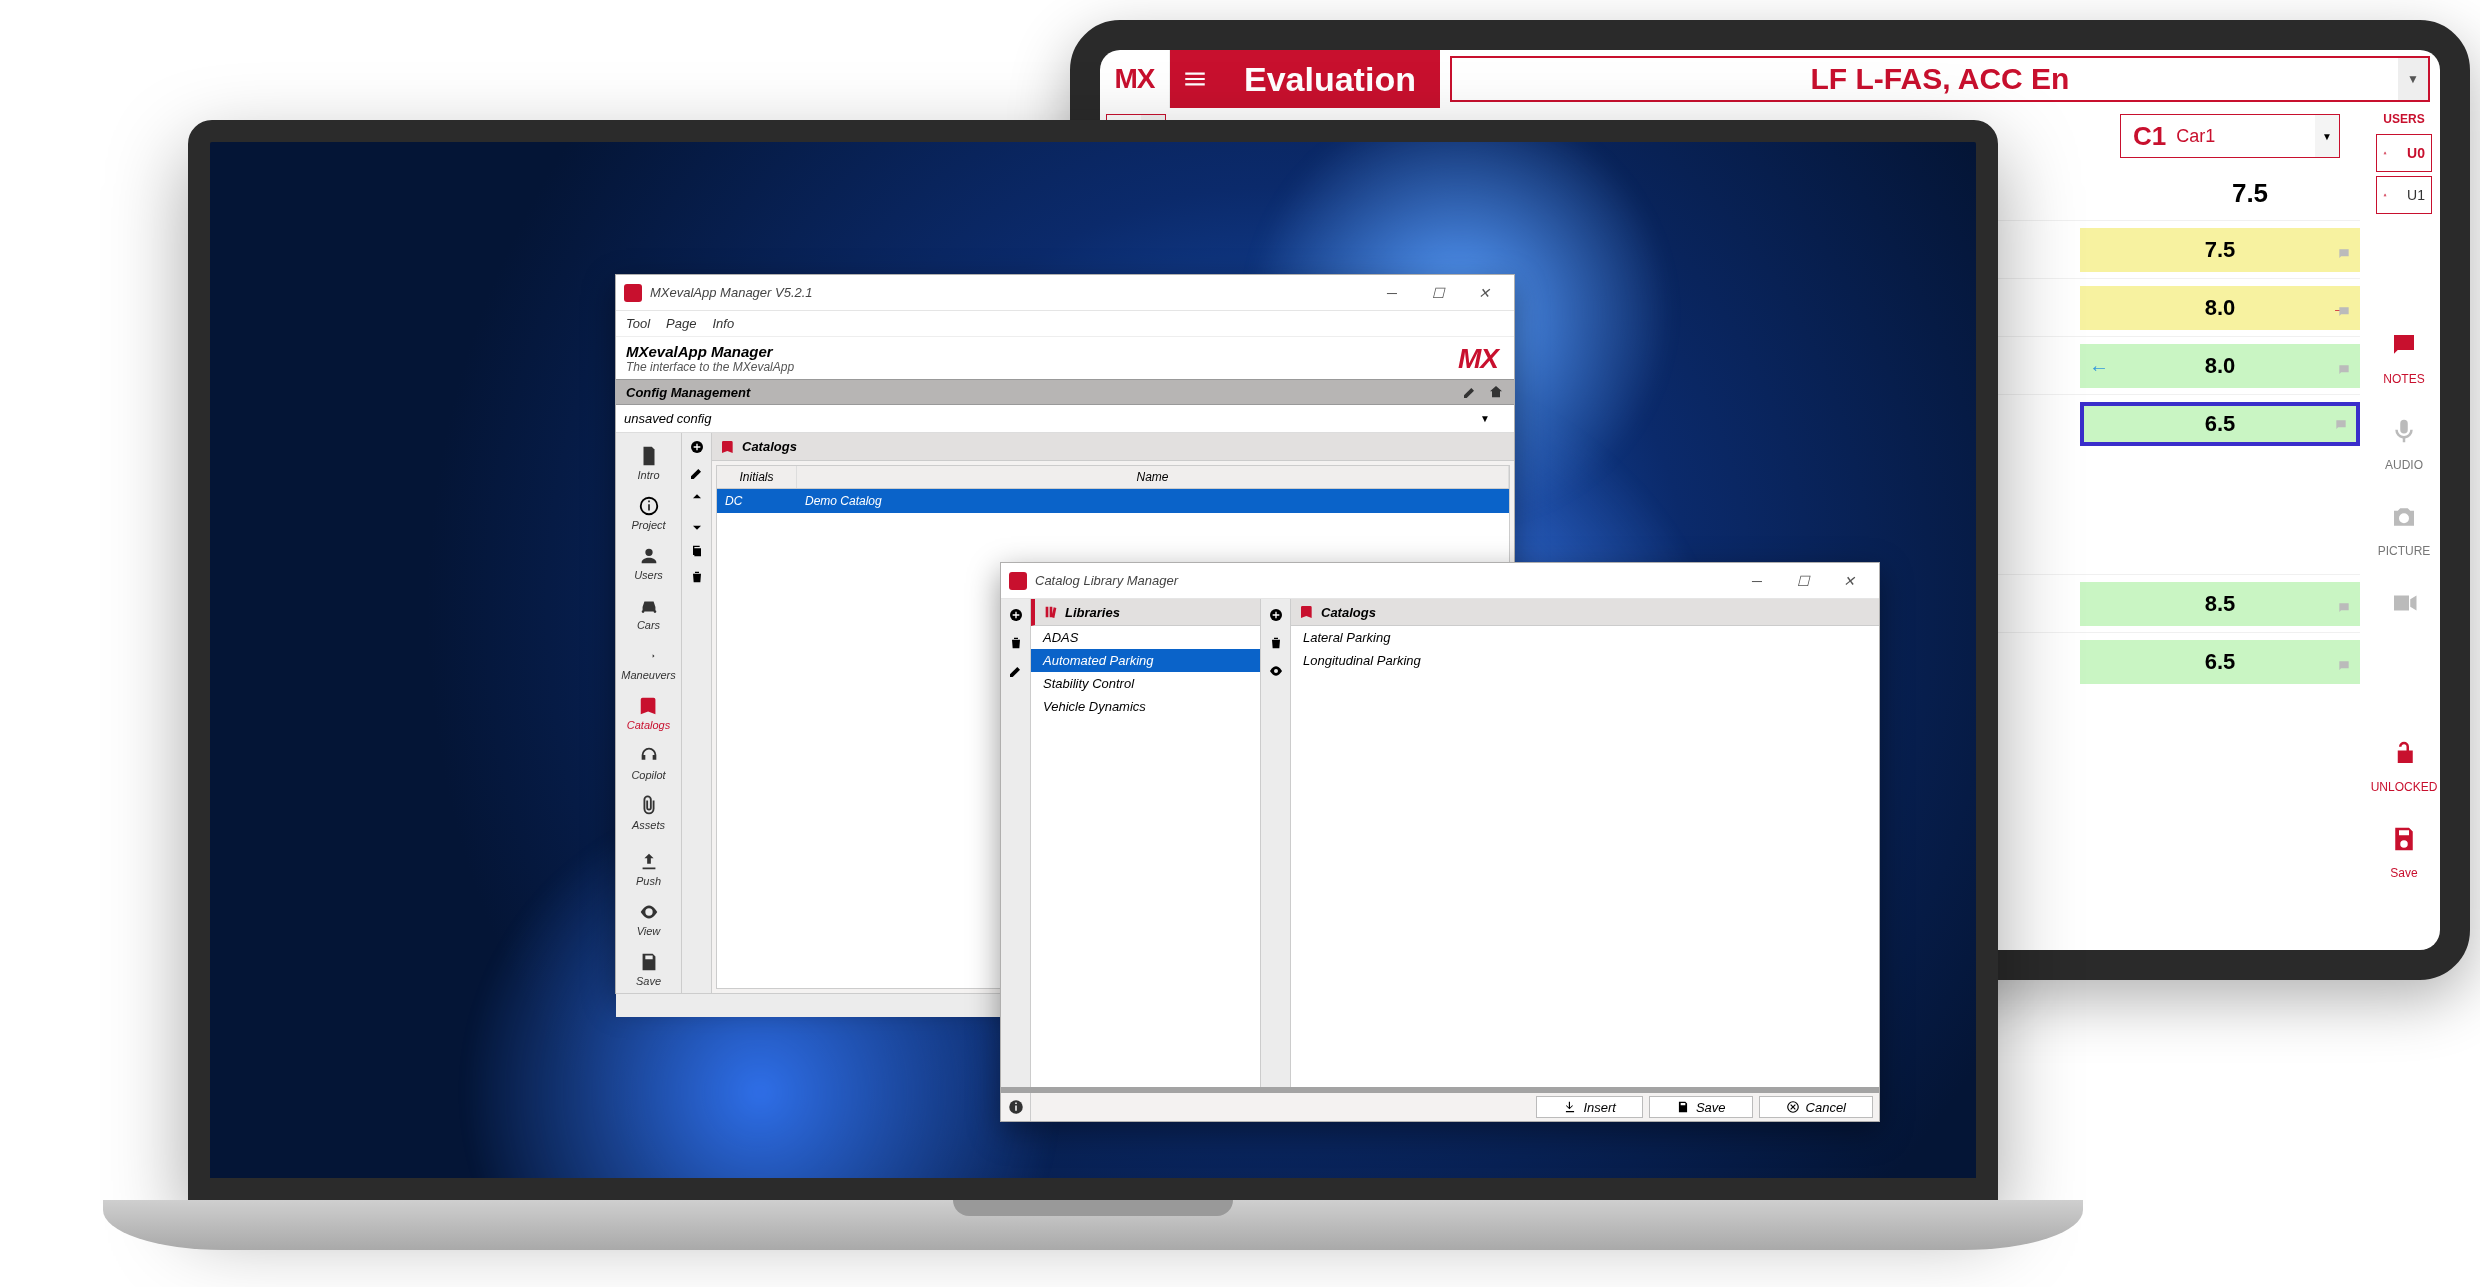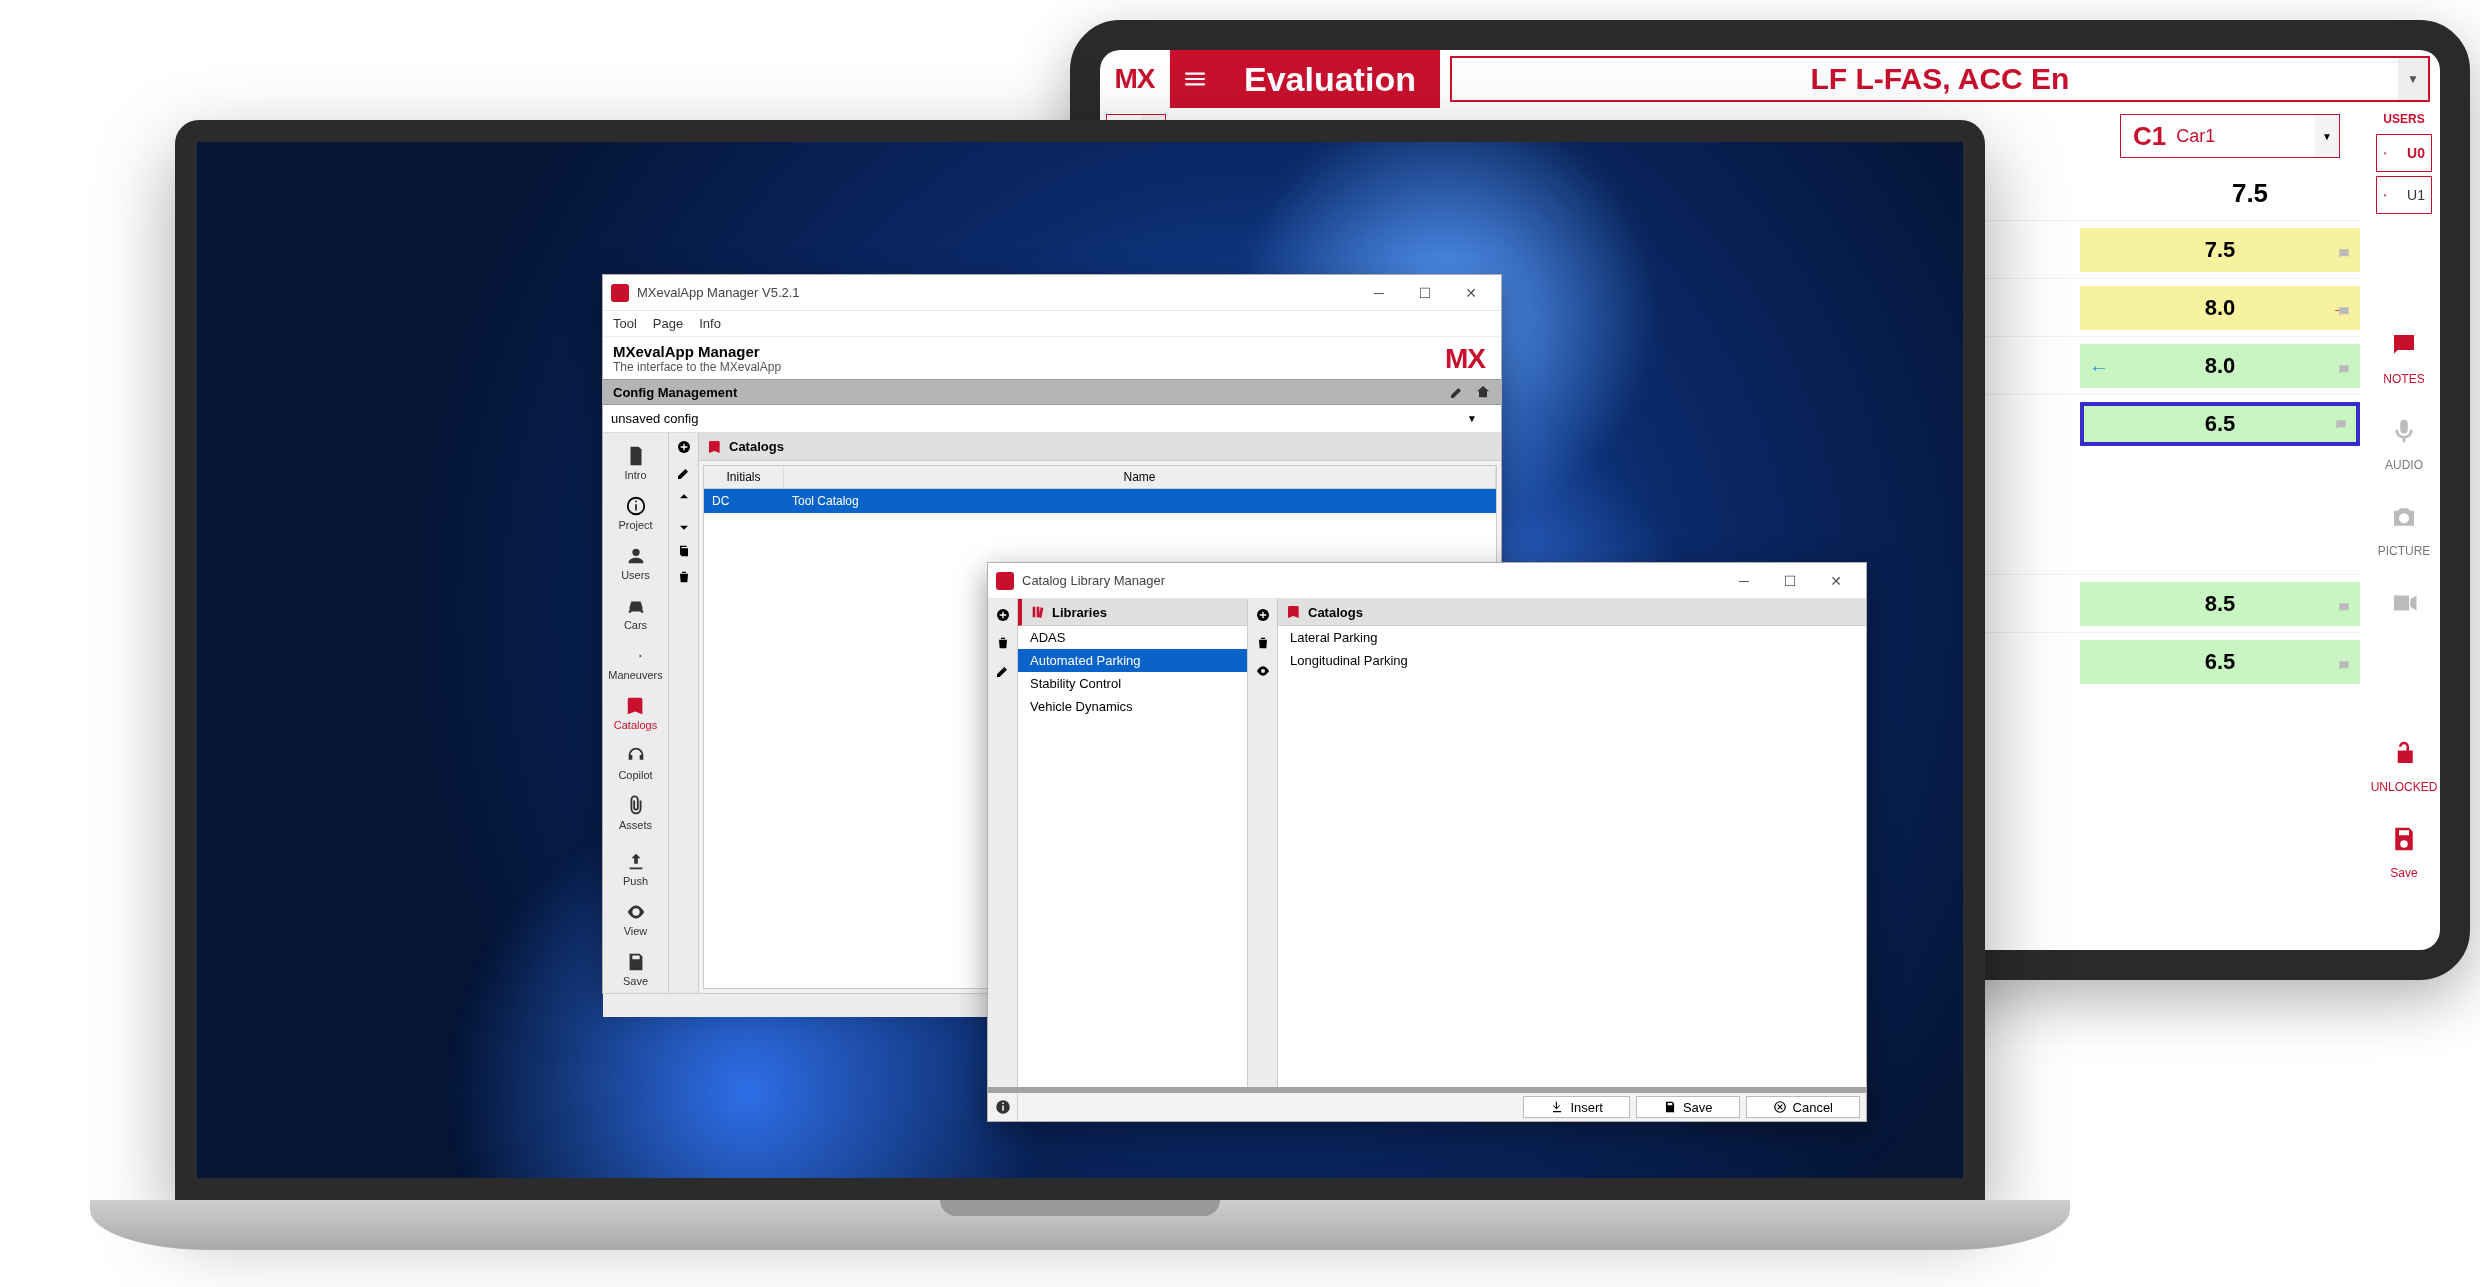--- a/index.html
+++ b/index.html
@@ -67,22 +67,23 @@
 .crit-cell .mini-chat svg { width:14px; height:14px; fill:#bbb; }
 
 .rating-strip { display:flex; margin: 10px 0 0 60px; gap:6px; }
 .rating-box { width:52px; height:52px; display:flex; align-items:center; justify-content:center; background:#c9f5c3; font-size:20px; font-weight:600; }
 .rating-box.pale { background:#f7f2a0; }
 .rating-box.fade { background:#ddf5d8; }
 
 
 .laptop {
   position: absolute;
-  top: 120px; left: 90px;
+  top: 120px; left: 103px;
   width: 1980px;
+  font-style: italic;
 }
 .laptop-screen-frame {
   margin: 0 auto;
   width: 1810px; height: 1080px;
   background: #222;
   border: 22px solid #2b2b2b;
   border-radius: 24px 24px 0 0;
   box-shadow: 0 30px 80px rgba(0,0,0,.35);
   overflow: hidden;
 }
@@ -532,21 +533,21 @@
                   </svg>
                 <span>Catalogs</span>
               </div>
               <div class="table">
                 <div class="table-head">
                   <div class="th initials">Initials</div>
                   <div class="th name">Name</div>
                 </div>
                 <div class="table-row selected">
                   <div class="td initials">DC</div>
-                  <div class="td name">Tool Catalog</div>
+                  <div class="td name">Demo Catalog</div>
                 </div>
               </div>
             </div>
           </div>
         </div>
         <div class="mgr-status">
           <span style="letter-spacing:-2px; color:#888">◢</span>
         </div>
       </div>
 

